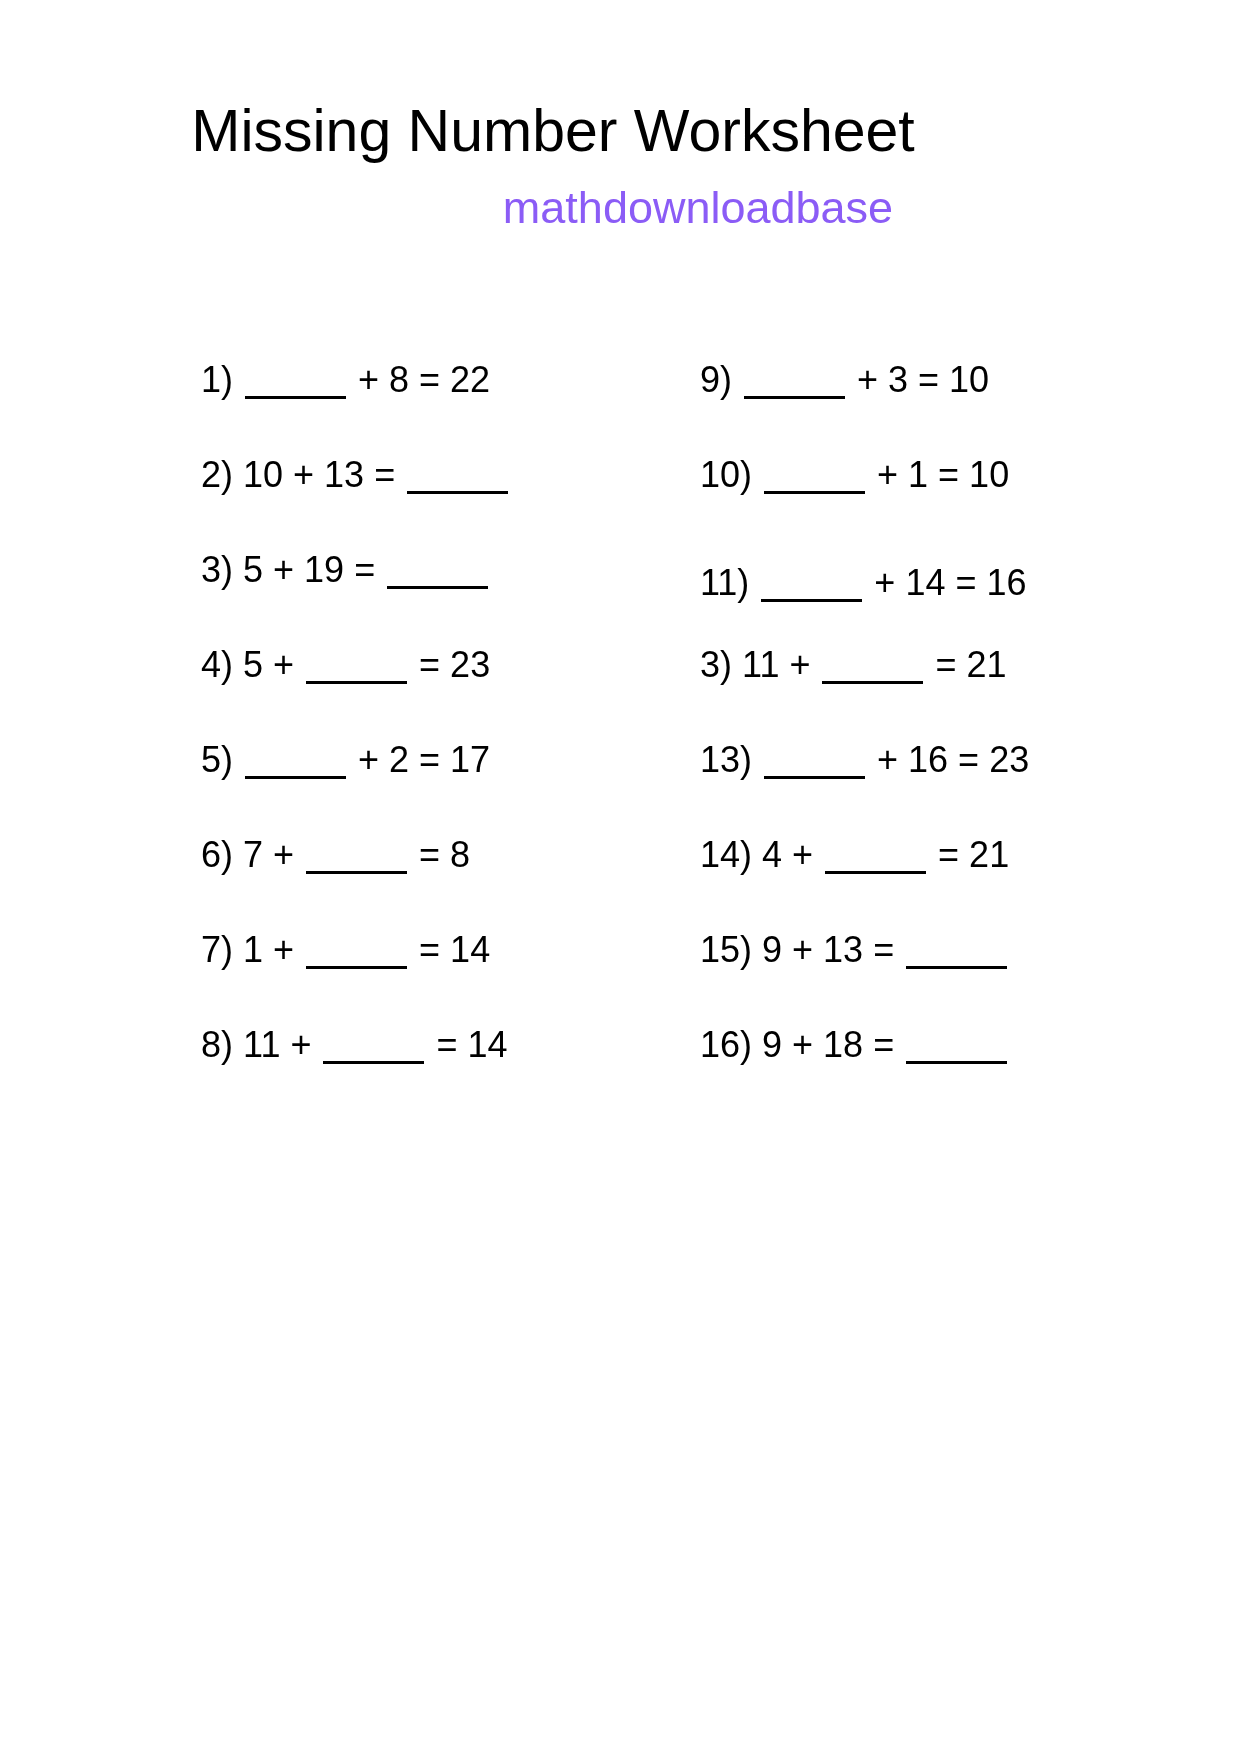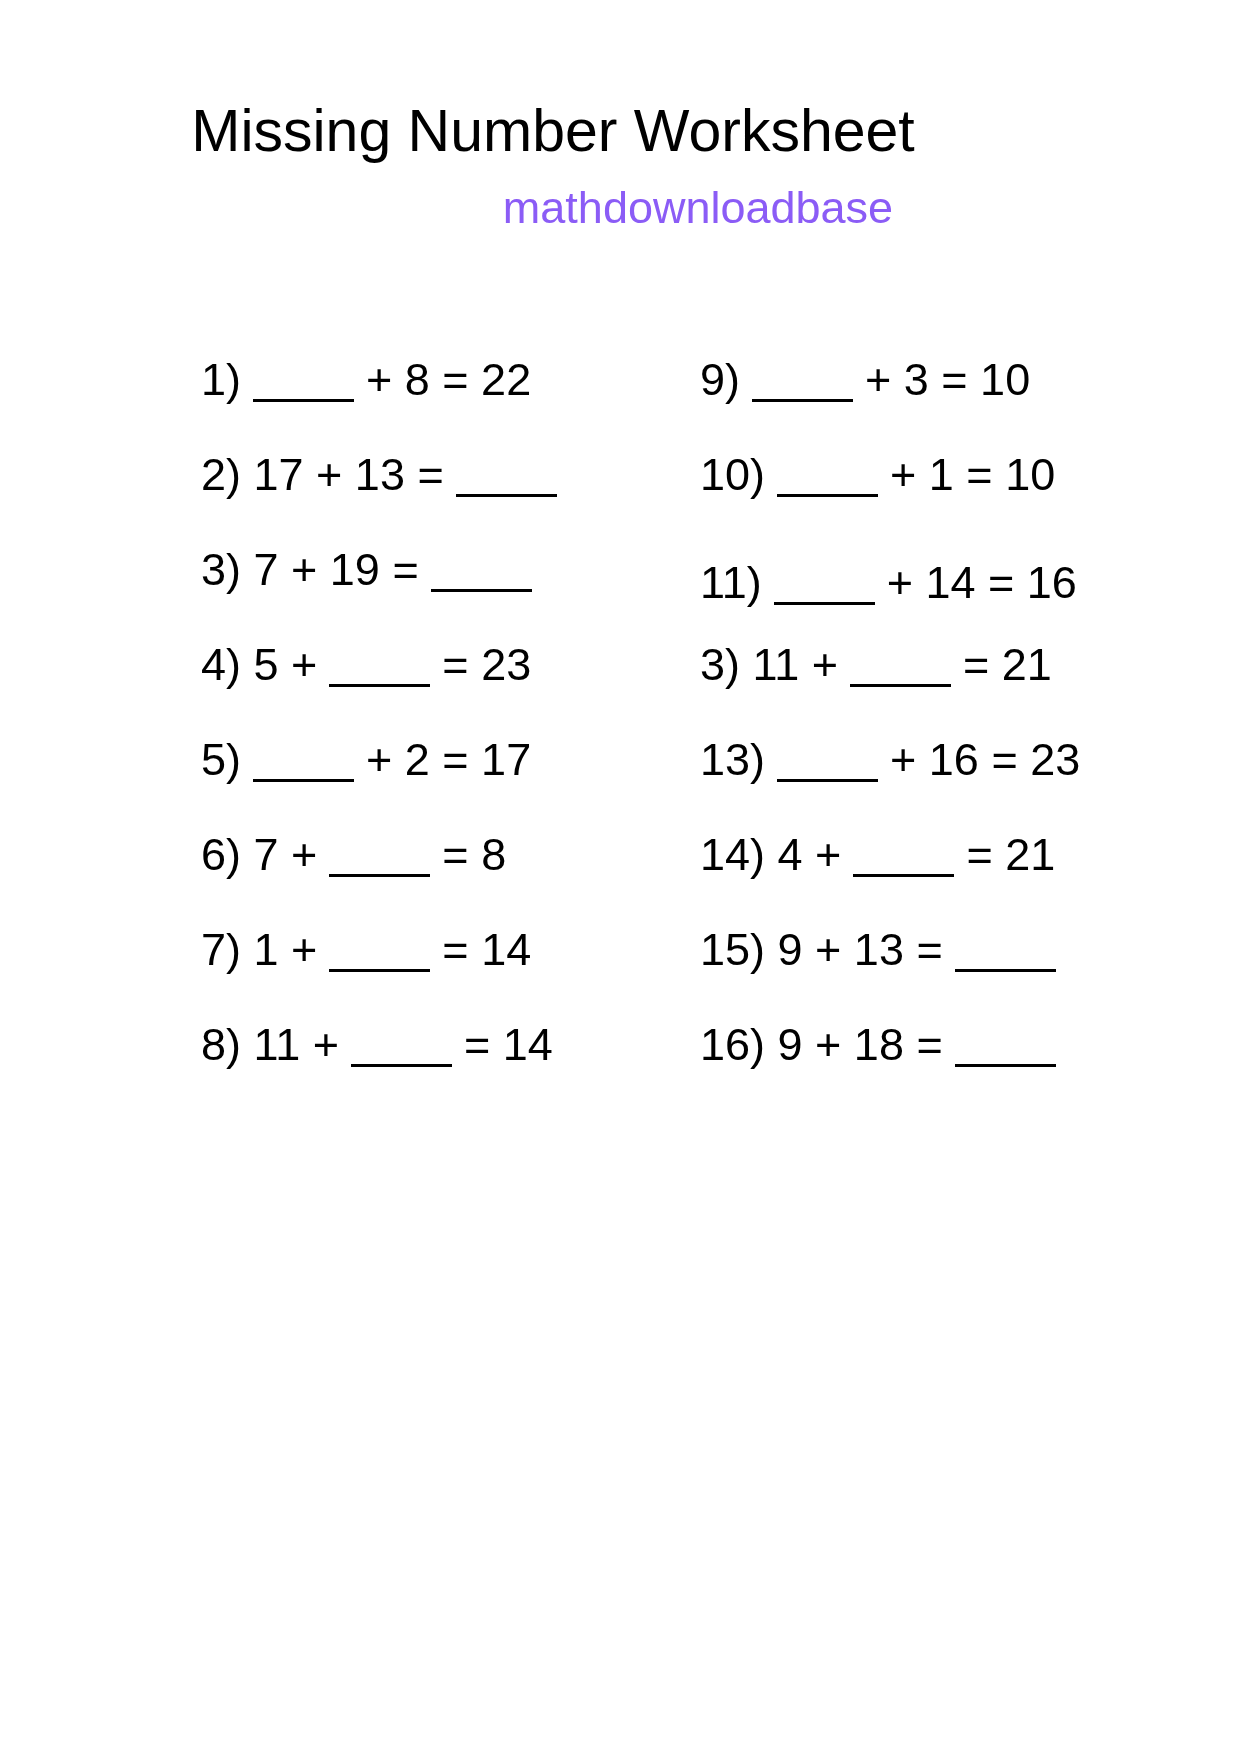--- a/index.html
+++ b/index.html
@@ -38,21 +38,21 @@
       padding-left: 156px;
       box-sizing: border-box;
       font-size: 45px;
       line-height: 56px;
       color: #8b5cf6;
       margin: 0;
       white-space: nowrap;
     }
     .problem {
       position: absolute;
-      font-size: 45px;
+      font-size: 36px;
       line-height: 50px;
       white-space: nowrap;
     }
     .problem .num { }
     .blank {
       display: inline-block;
       width: 101px;
       height: 3px;
       background: #000000;
       vertical-align: -7px;
@@ -64,24 +64,24 @@
 </head>
 <body>
 
 <h1 class="title">Missing Number Worksheet</h1>
 <div class="subtitle">mathdownloadbase</div>
 
 <div class="problem col-left" style="top:355px">
   <span class="num">1)</span><span class="blank"></span><span>+ 8 = 22</span>
 </div>
 <div class="problem col-left" style="top:450px">
-  <span class="num">2)</span> <span>17 + 13 =</span><span class="blank"></span>
+  <span class="num">2)</span> <span>10 + 13 =</span><span class="blank"></span>
 </div>
 <div class="problem col-left" style="top:545px">
-  <span class="num">3)</span> <span>7 + 19 =</span><span class="blank"></span>
+  <span class="num">3)</span> <span>5 + 19 =</span><span class="blank"></span>
 </div>
 <div class="problem col-left" style="top:640px">
   <span class="num">4)</span> <span>5 +</span><span class="blank"></span><span>= 23</span>
 </div>
 <div class="problem col-left" style="top:735px">
   <span class="num">5)</span><span class="blank"></span><span>+ 2 = 17</span>
 </div>
 <div class="problem col-left" style="top:830px">
   <span class="num">6)</span> <span>7 +</span><span class="blank"></span><span>= 8</span>
 </div>

